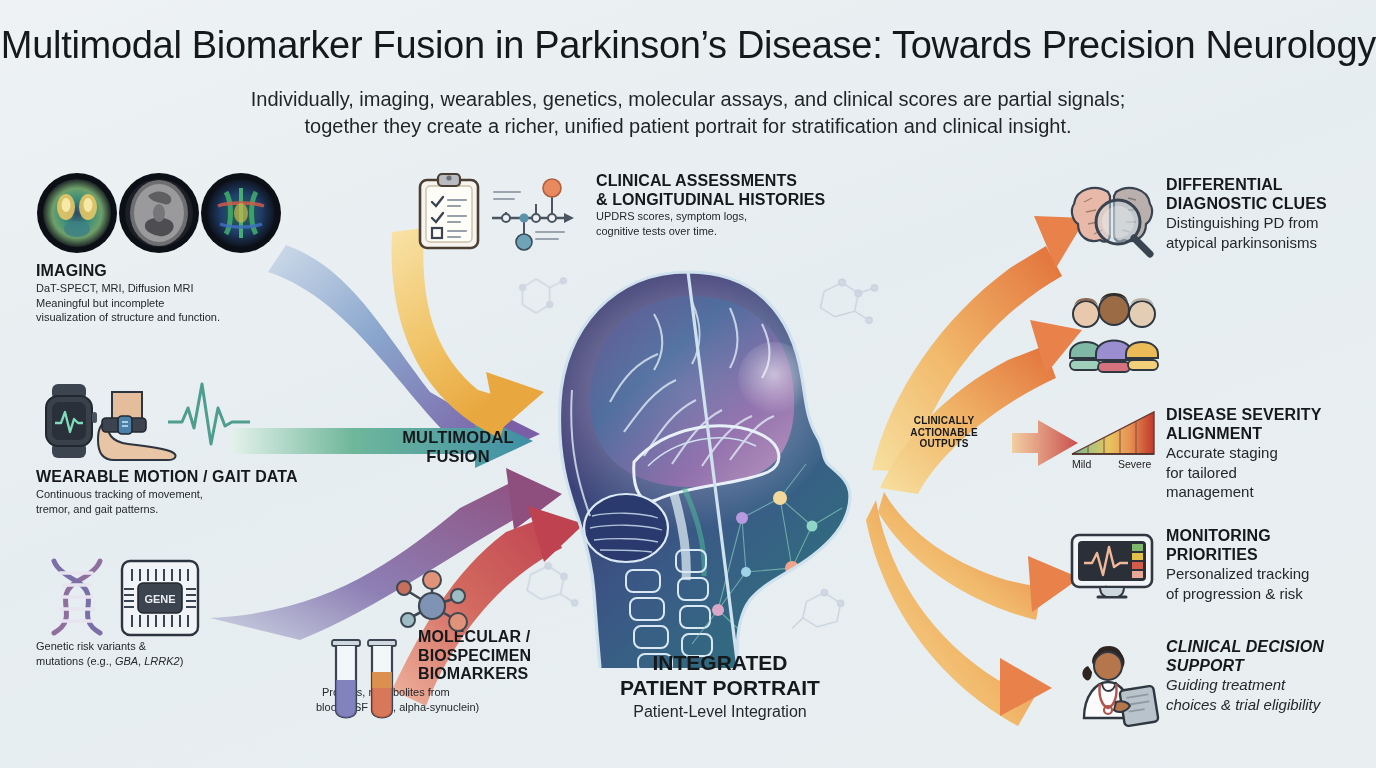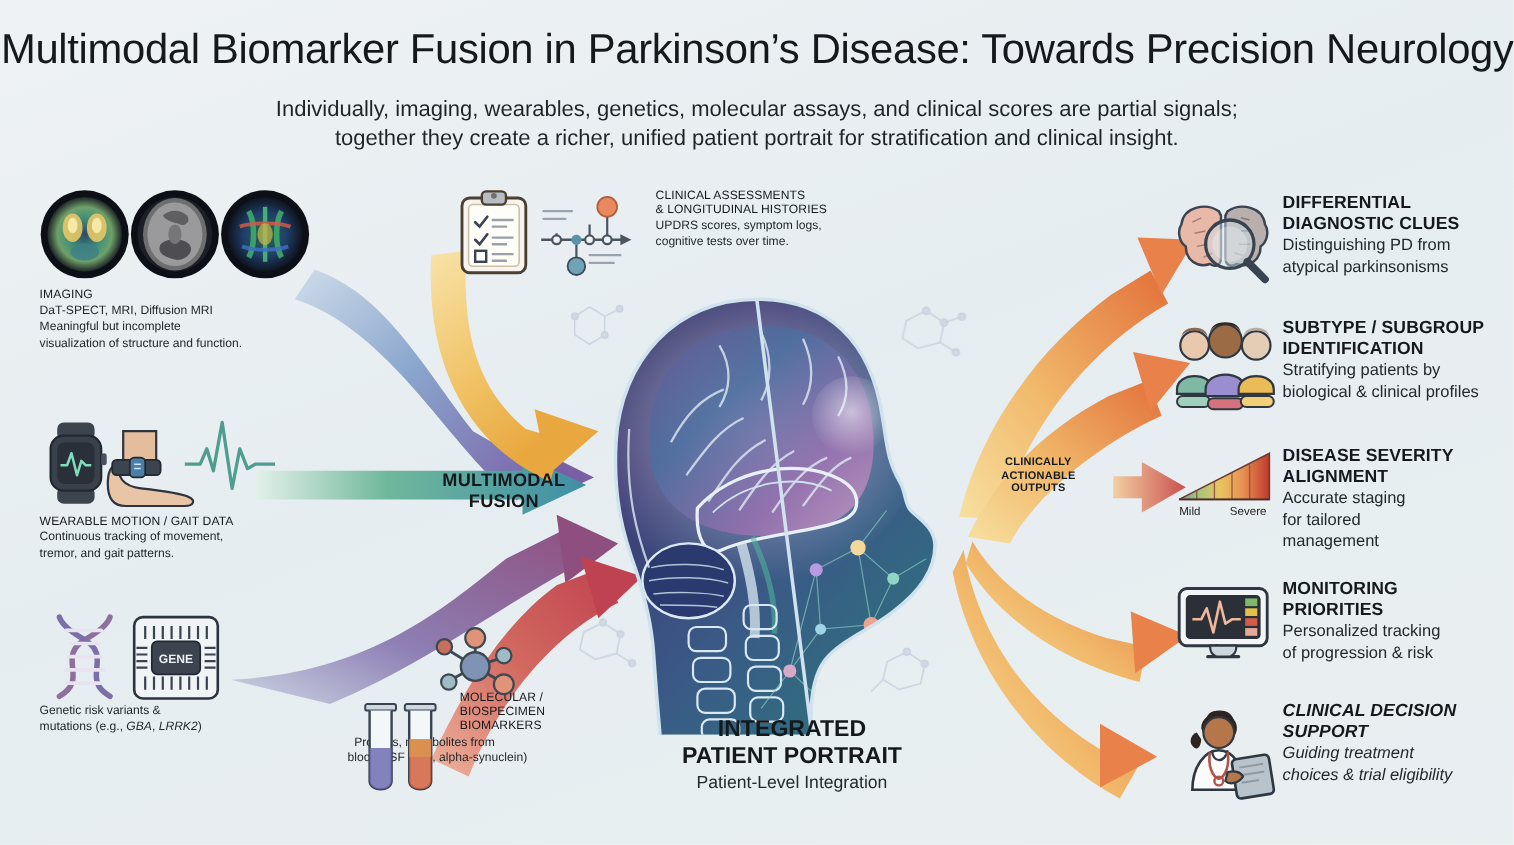--- a/index.html
+++ b/index.html
@@ -18,21 +18,21 @@
     font-size:38px; font-weight:400; letter-spacing:-0.3px; color:#16191c;
     white-space:nowrap;
   }
   .subtitle {
     position:absolute; top:86px; left:0; width:1376px; text-align:center;
     font-size:20px; line-height:1.33; color:#1f2427; font-weight:400;
   }
 
   
   .blk { position:absolute; }
-  .blk .hd { font-size:11px; font-weight:400; letter-spacing:.1px; line-height:1.17; }
+  .blk .hd { font-size:16px; font-weight:700; letter-spacing:.1px; line-height:1.17; }
   .blk .bd { font-size:11px; line-height:1.26; color:#23282b; margin-top:1px; }
   .blk .bd i { font-style:italic; }
 
   .out .hd { font-size:16px; font-weight:700; line-height:1.16; }
   .out .bd { font-size:15px; line-height:1.24; }
 
   svg { display:block; overflow:visible; }
   .flowlayer { position:absolute; inset:0; pointer-events:none; }
 
   
@@ -517,26 +517,20 @@
         <path d="M30,62 C30,44 66,44 66,62 L66,68 L30,68 Z" fill="#9b8ed0" stroke="#2f3740" stroke-width="2"></path>
         <rect x="32" y="70" width="32" height="10" rx="5" fill="#d4737d" stroke="#2f3740" stroke-width="1.8"></rect>
       </g>
       <g>
         <circle cx="76" cy="22" r="13" fill="#e3cdb4" stroke="#2f3740" stroke-width="2"></circle>
         <path d="M64,16 C64,6 88,6 88,16 C88,10 84,6 76,6 C68,6 64,10 64,16 Z" fill="#b8b0a4"></path>
         <path d="M60,62 C60,46 92,46 92,62 L92,66 L60,66 Z" fill="#ebbb57" stroke="#2f3740" stroke-width="2"></path>
         <rect x="62" y="68" width="30" height="10" rx="5" fill="#f2cf78" stroke="#2f3740" stroke-width="1.8"></rect>
       </g>
     </svg>
-    <div style="margin-left:100px;">
-      <div class="hd">SUBTYPE / SUBGROUP</div>
-      <div class="hd">IDENTIFICATION</div>
-      <div class="bd">Stratifying patients by</div>
-      <div class="bd">biological &amp; clinical profiles</div>
-    </div>
   </div>
 
   <div class="blk out" style="left:1066px; top:406px; width:306px;">
     <svg width="96" height="72" viewBox="0 0 96 72" style="position:absolute;left:0;top:2px;">
       <defs>
         <linearGradient id="rampG" x1="0" y1="0" x2="1" y2="0">
           <stop offset="0%" stop-color="#6aa898"></stop>
             <stop offset="22%" stop-color="#a8c47e"></stop>
           <stop offset="45%" stop-color="#e8c560"></stop>
             <stop offset="70%" stop-color="#e79354"></stop>

